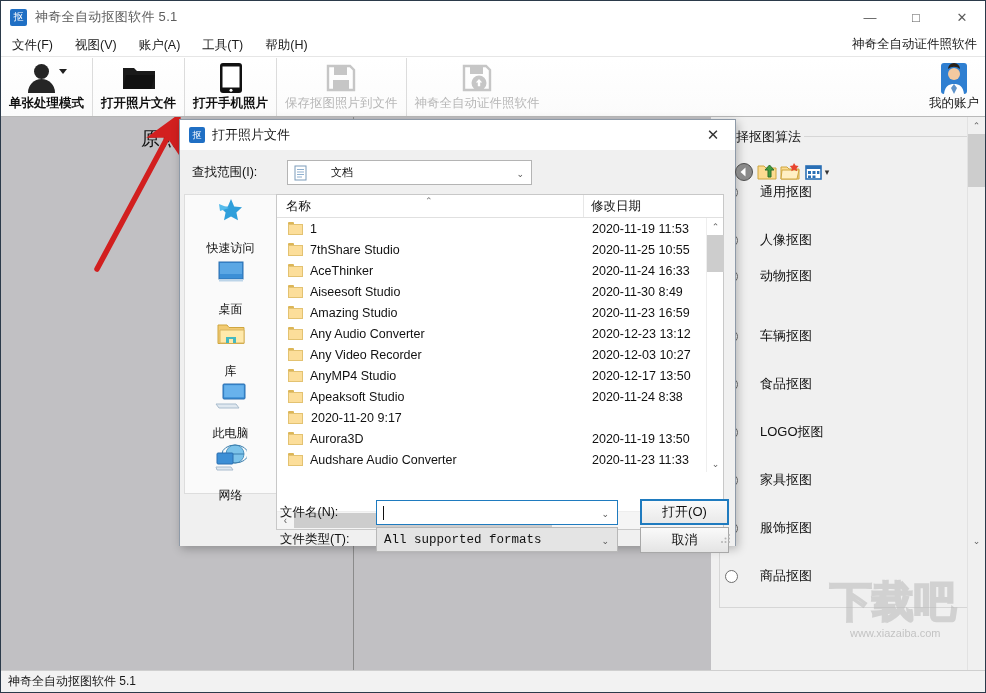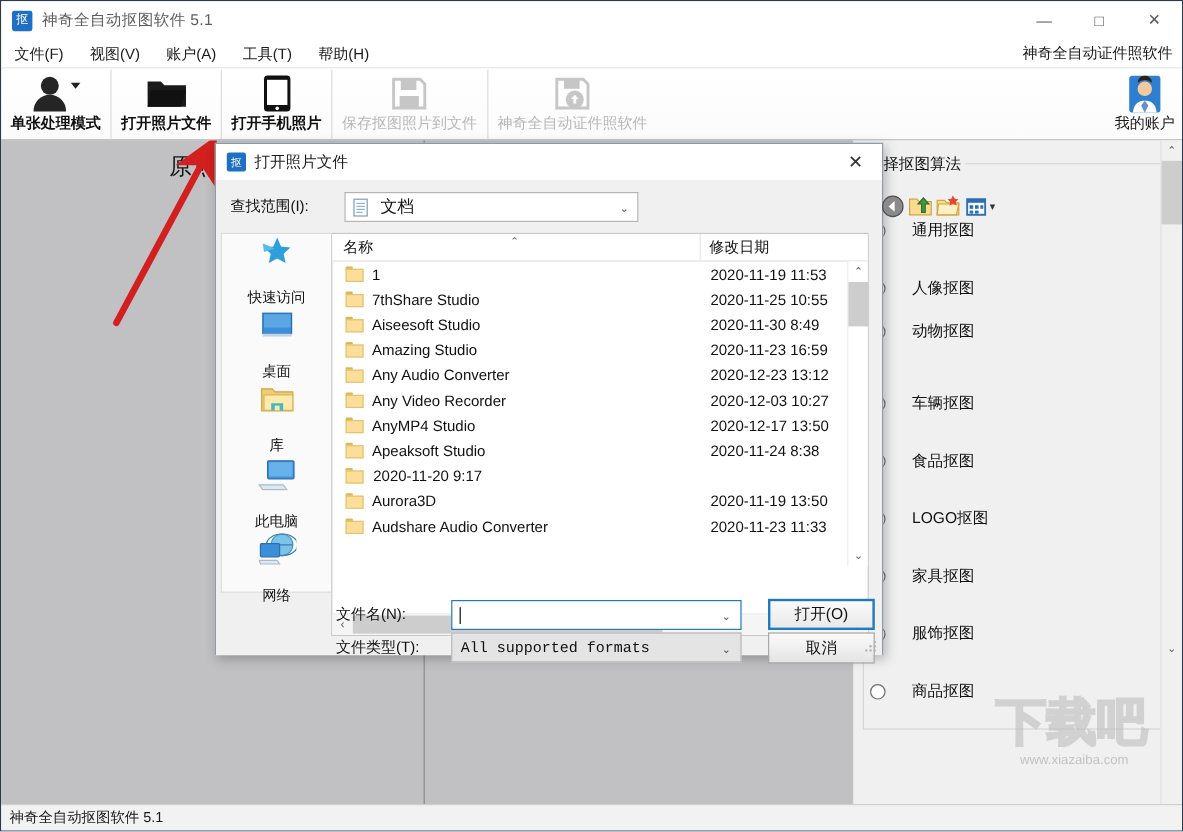--- a/index.html
+++ b/index.html
@@ -179,21 +179,21 @@
   #lookin-label { position: absolute; left: 98px; top: 4px; font-size: 12.5px; color: #111; }
   #lookin-combo {
     position: absolute; left: 107px; top: 0px; width: 245px; height: 25px;
     background: #fff; border: 1px solid #b4b4b4;
     display: flex; align-items: center;
   }
   #lookin-combo .ci {
     width: 16px; height: 16px; margin-left: 5px; flex: 0 0 auto;
     position: relative;
   }
-  #lookin-text { margin-left: 8px; font-size: 14px; color: #111; }
+  #lookin-text { margin-left: 22px; font-size: 11px; color: #111; }
   #lookin-combo .chev {
     position: absolute; right: 7px; top: 8px; color: #555; font-size: 9px;
   }
   .nav-ico {
     position: absolute; top: 1px; width: 22px; height: 22px;
     display: flex; align-items: center; justify-content: center;
   }
 
   #places {
     position: absolute; left: 4px; top: 44px; width: 92px; height: 300px;
@@ -586,20 +586,28 @@
                 <span class="bdy"></span>
               </span>
               <span class="fname">7thShare Studio</span>
               <span class="fdate">2020-11-25 10:55</span>
             </div>
             <div class="frow">
               <span class="folder-ico">
                 <span class="tab"></span>
                 <span class="bdy"></span>
               </span>
+              <span class="fname">AceThinker</span>
+              <span class="fdate">2020-11-24 16:33</span>
+            </div>
+            <div class="frow">
+              <span class="folder-ico">
+                <span class="tab"></span>
+                <span class="bdy"></span>
+              </span>
               <span class="fname">Aiseesoft Studio</span>
               <span class="fdate">2020-11-30 8:49</span>
             </div>
             <div class="frow">
               <span class="folder-ico">
                 <span class="tab"></span>
                 <span class="bdy"></span>
               </span>
               <span class="fname">Amazing Studio</span>
               <span class="fdate">2020-11-23 16:59</span>

